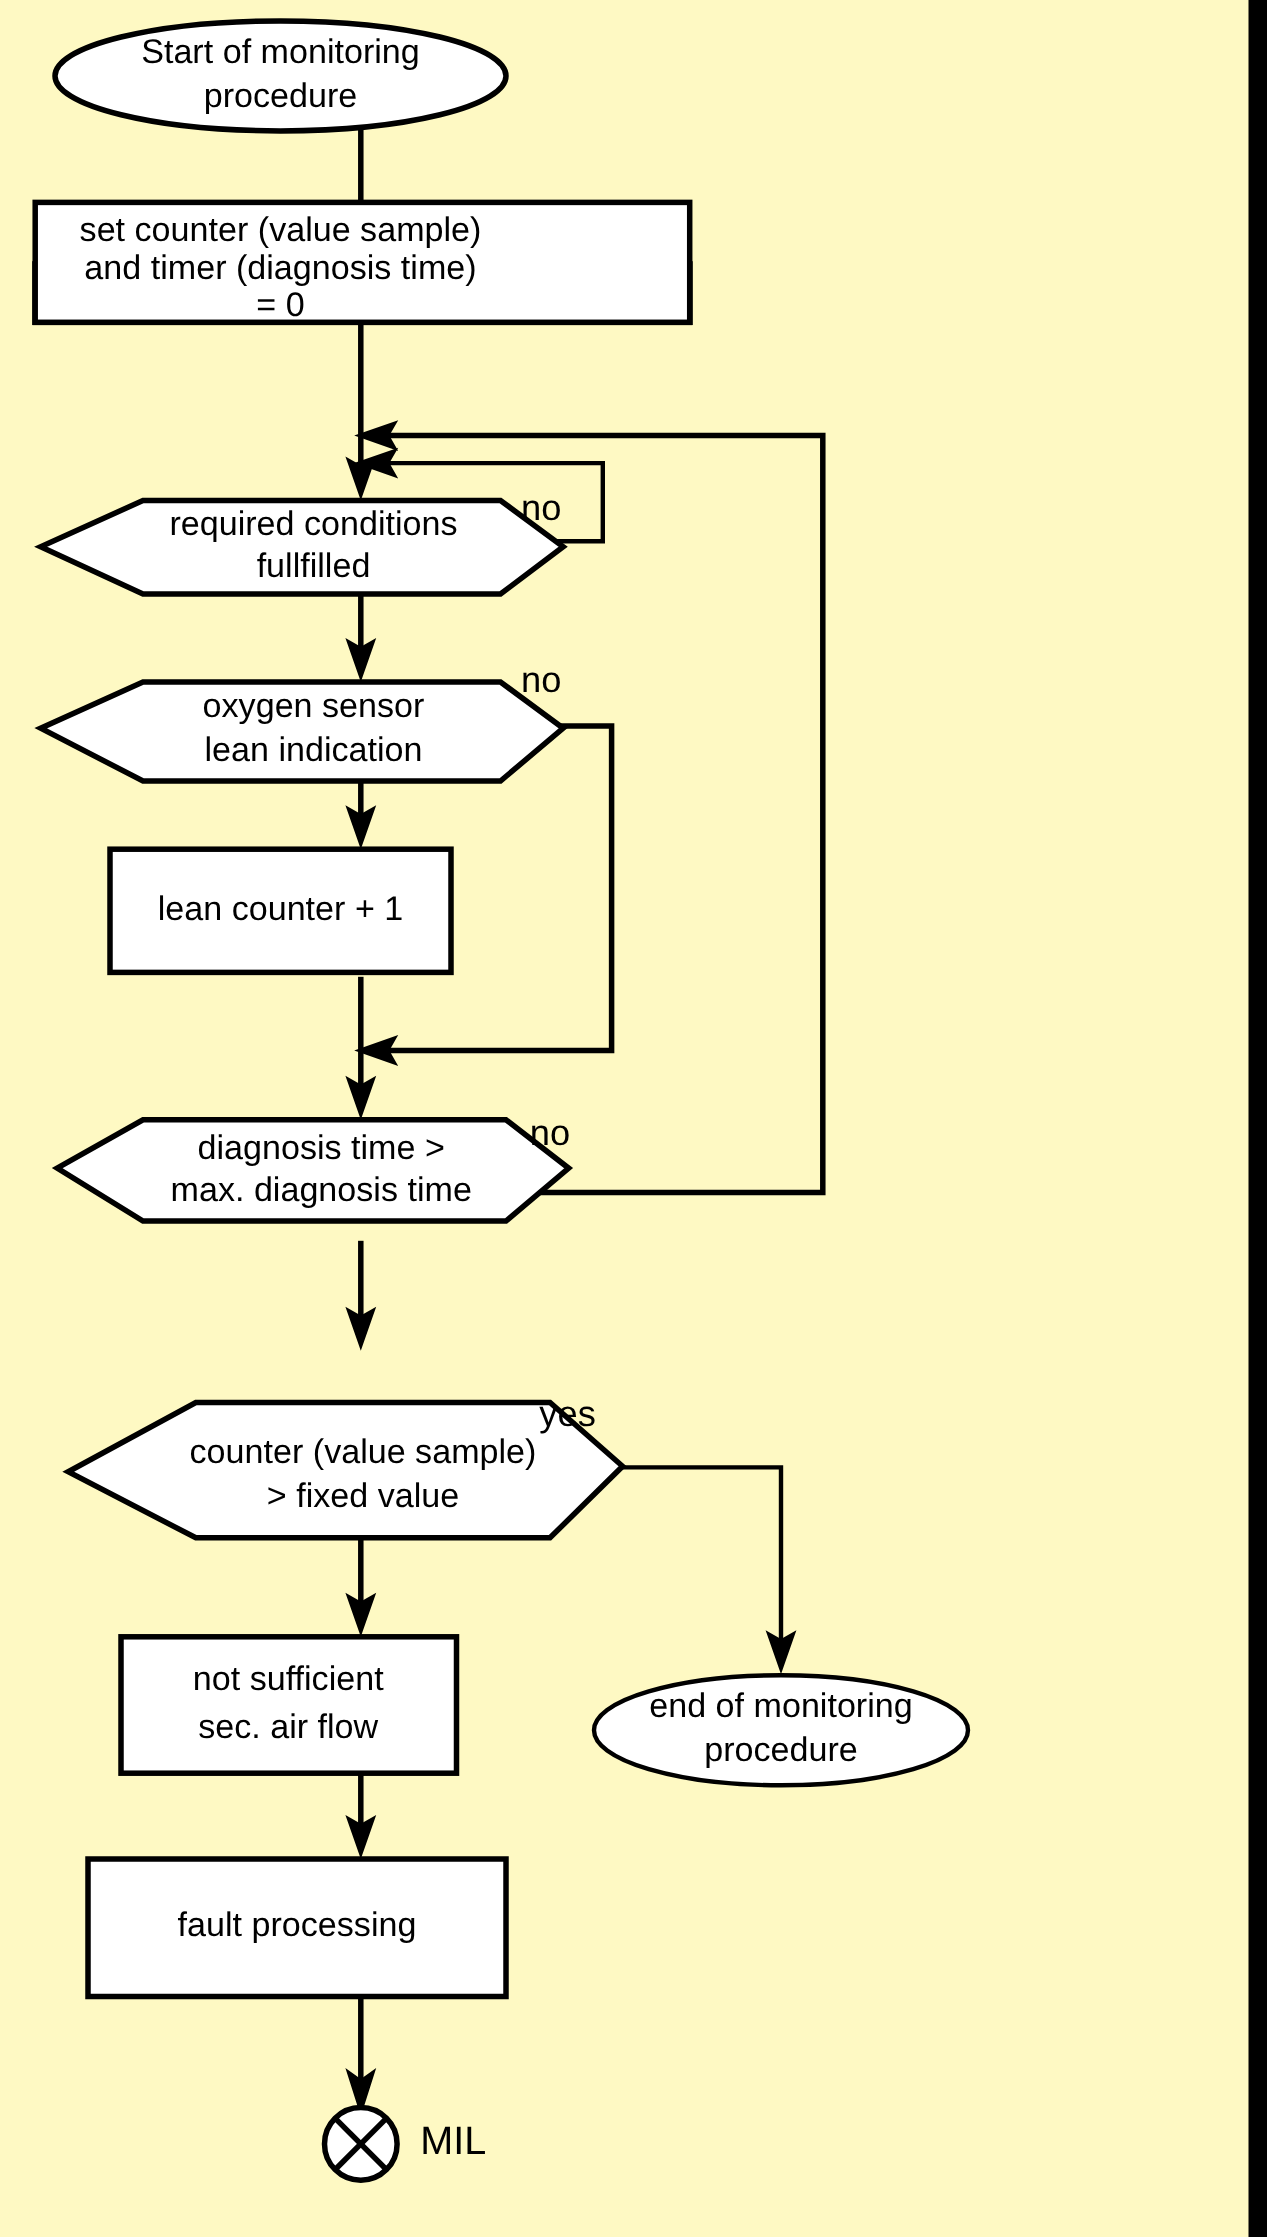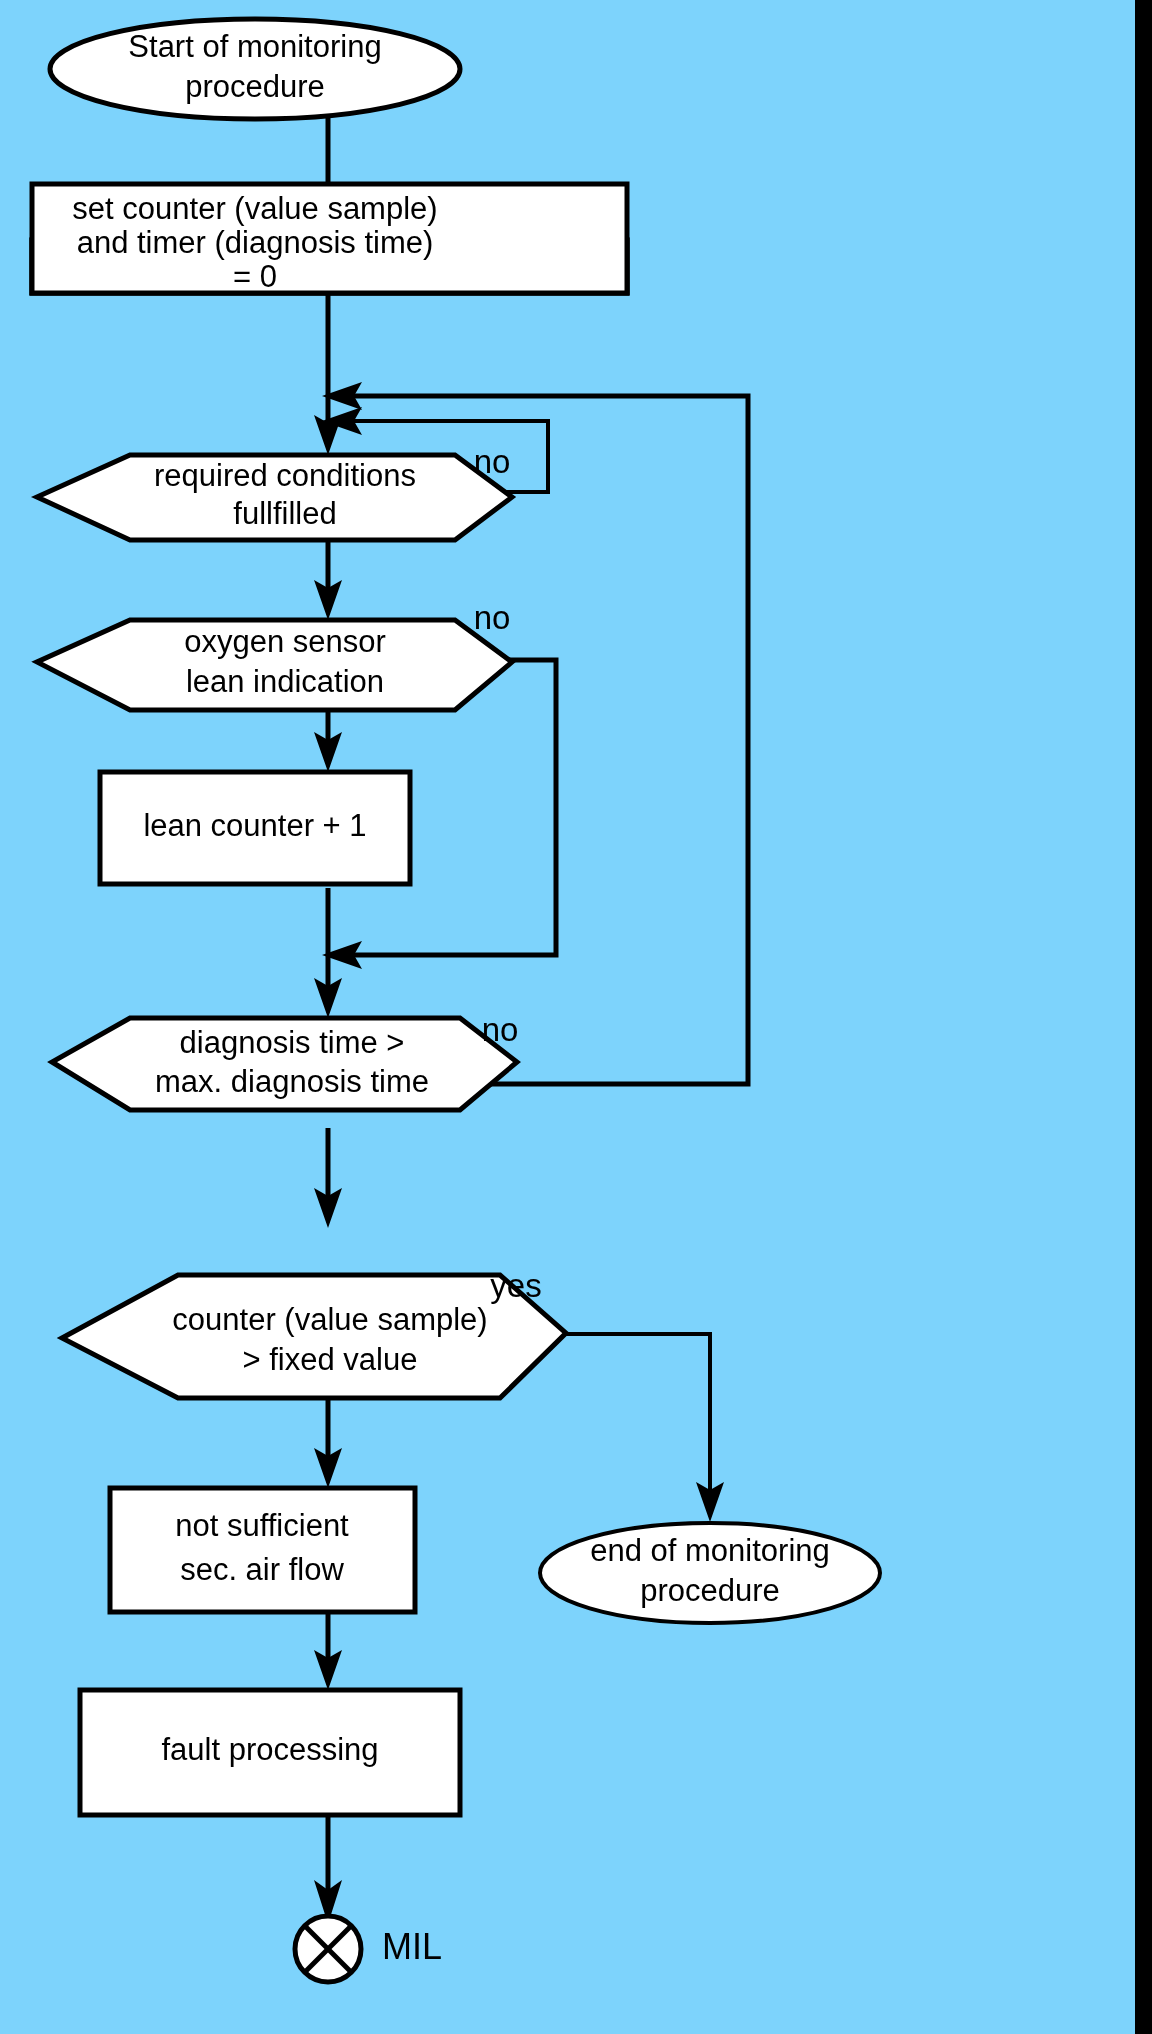--- a/index.html
+++ b/index.html
@@ -4,21 +4,21 @@
 <style>
   html, body {
     margin: 0;
     padding: 0;
     background: #ffffff;
   }
   #stage {
     position: relative;
     width: 1152px;
     height: 2034px;
-    background: #7dd3fc;
+    background: #fef9c3;
     overflow: hidden;
     font-family: "Liberation Sans", sans-serif;
   }
   #flow {
     position: absolute;
     left: 0;
     top: 0;
     width: 1152px;
     height: 2034px;
   }

